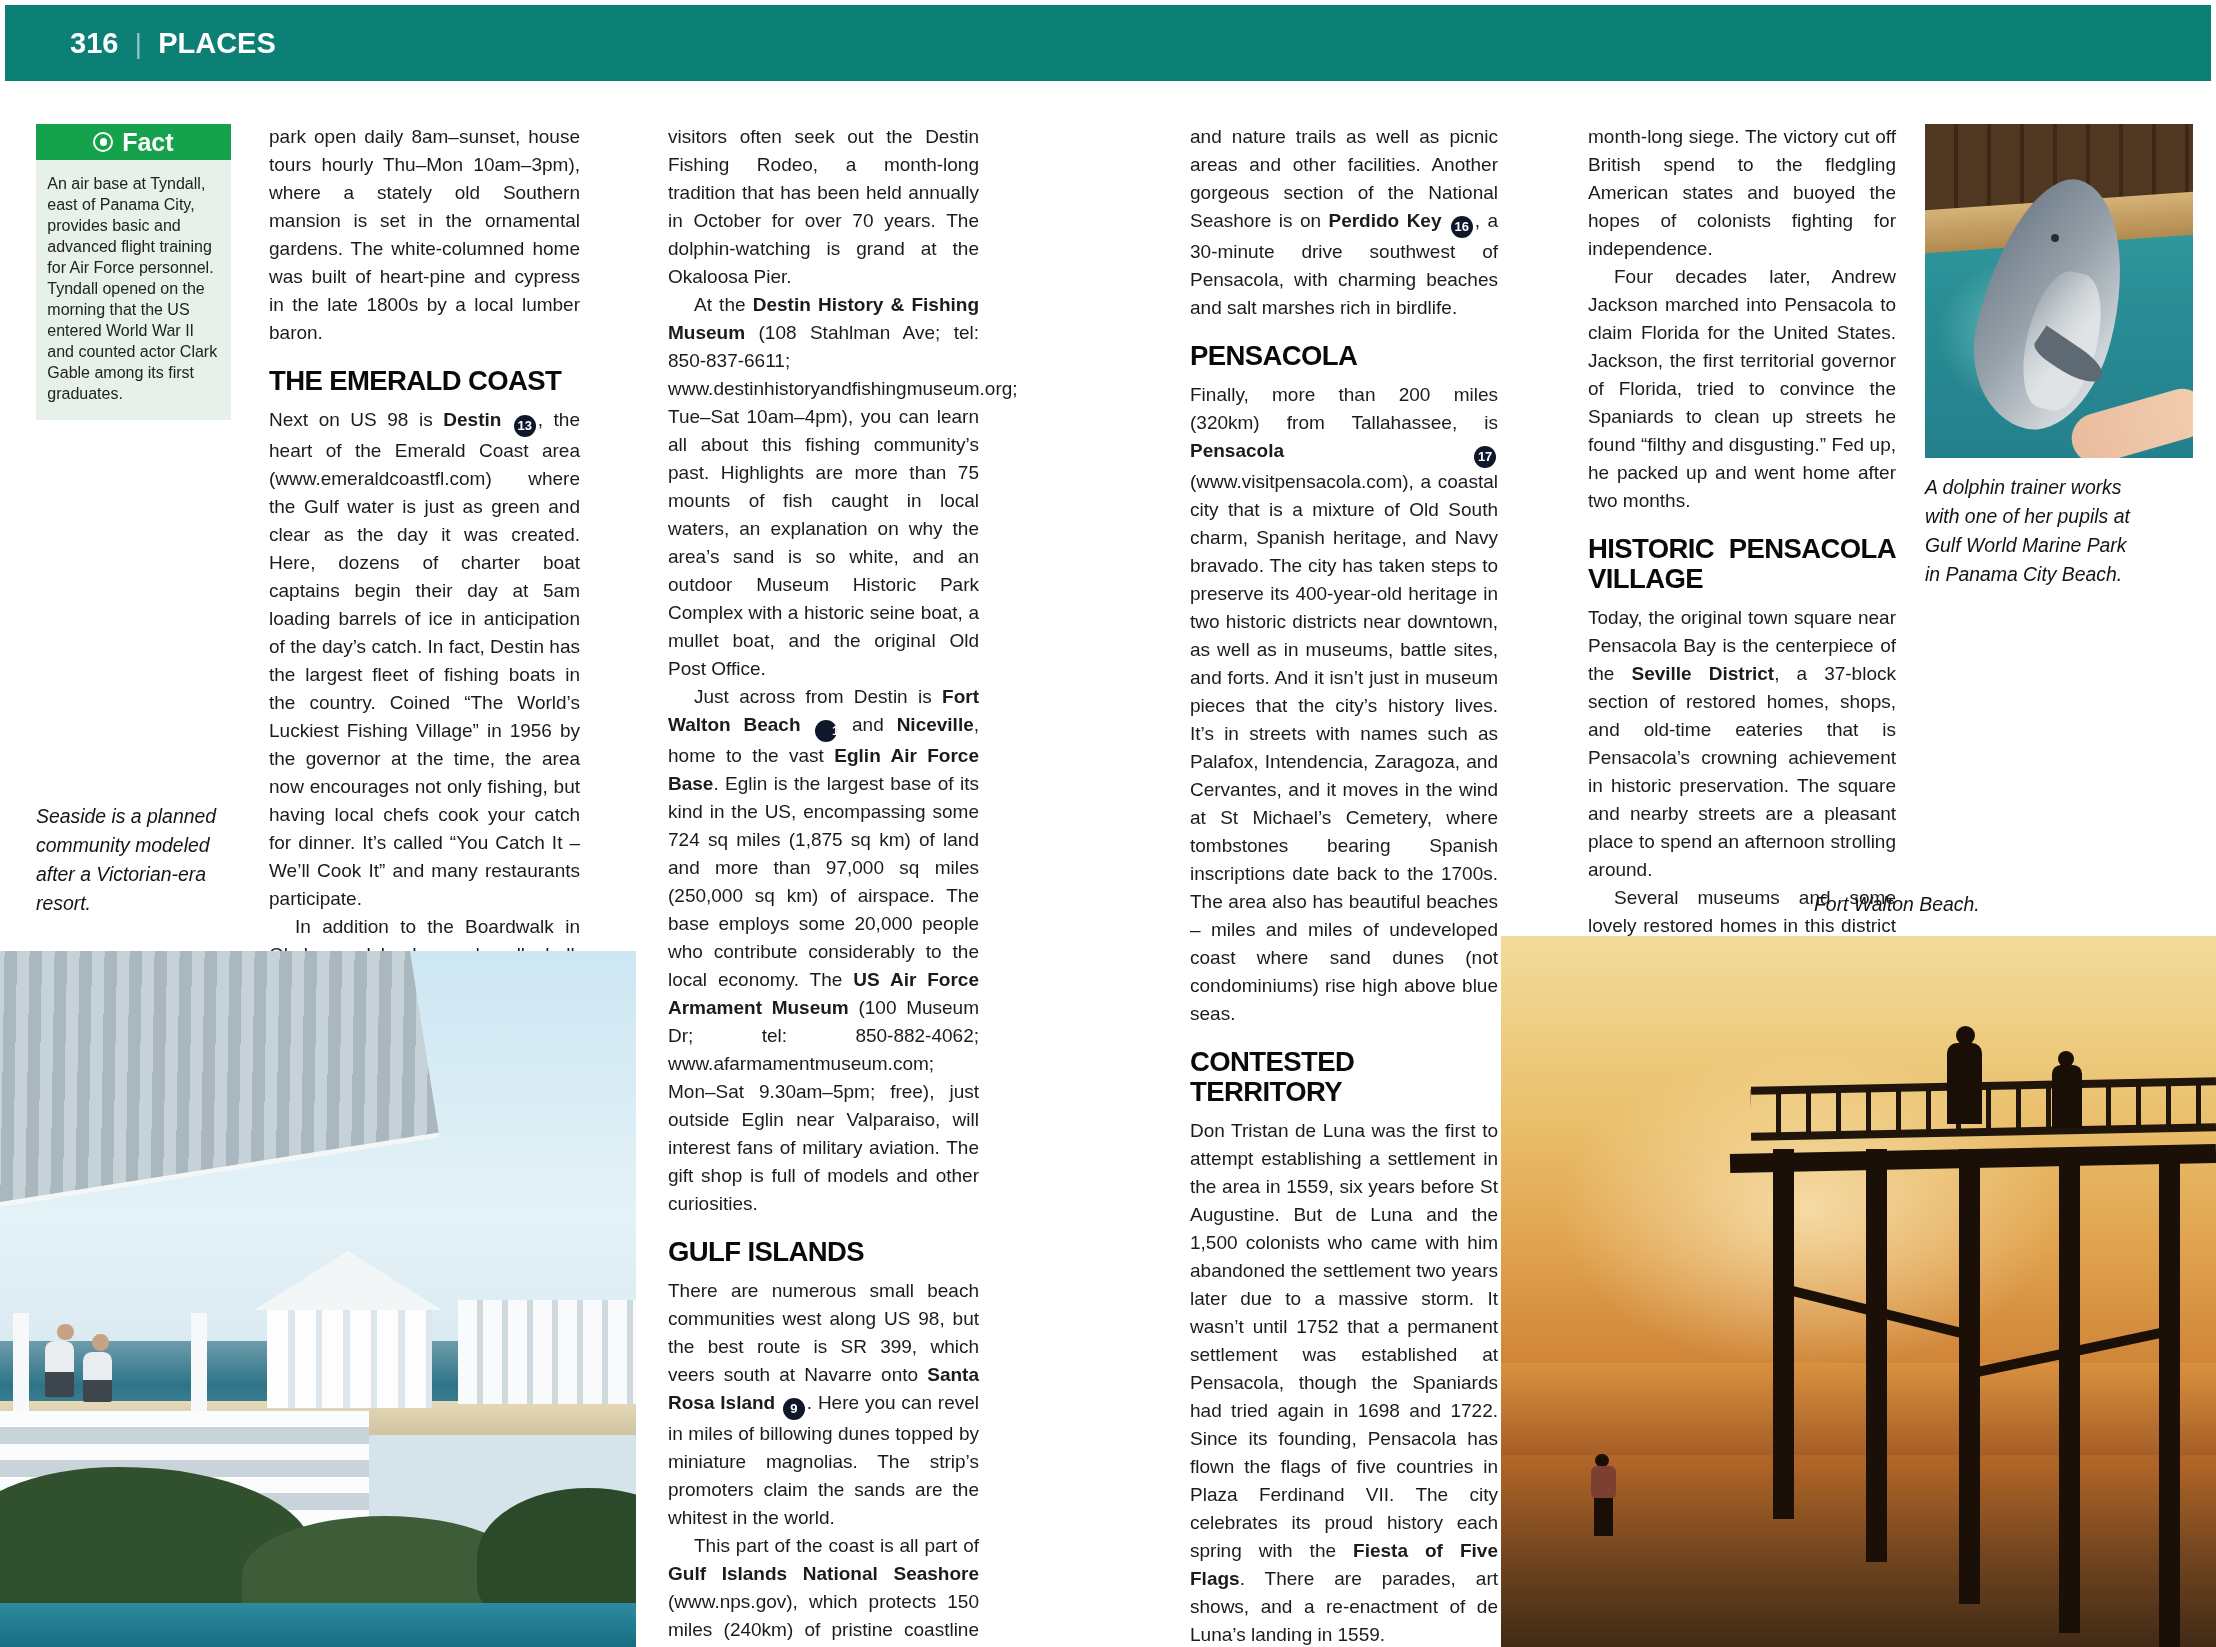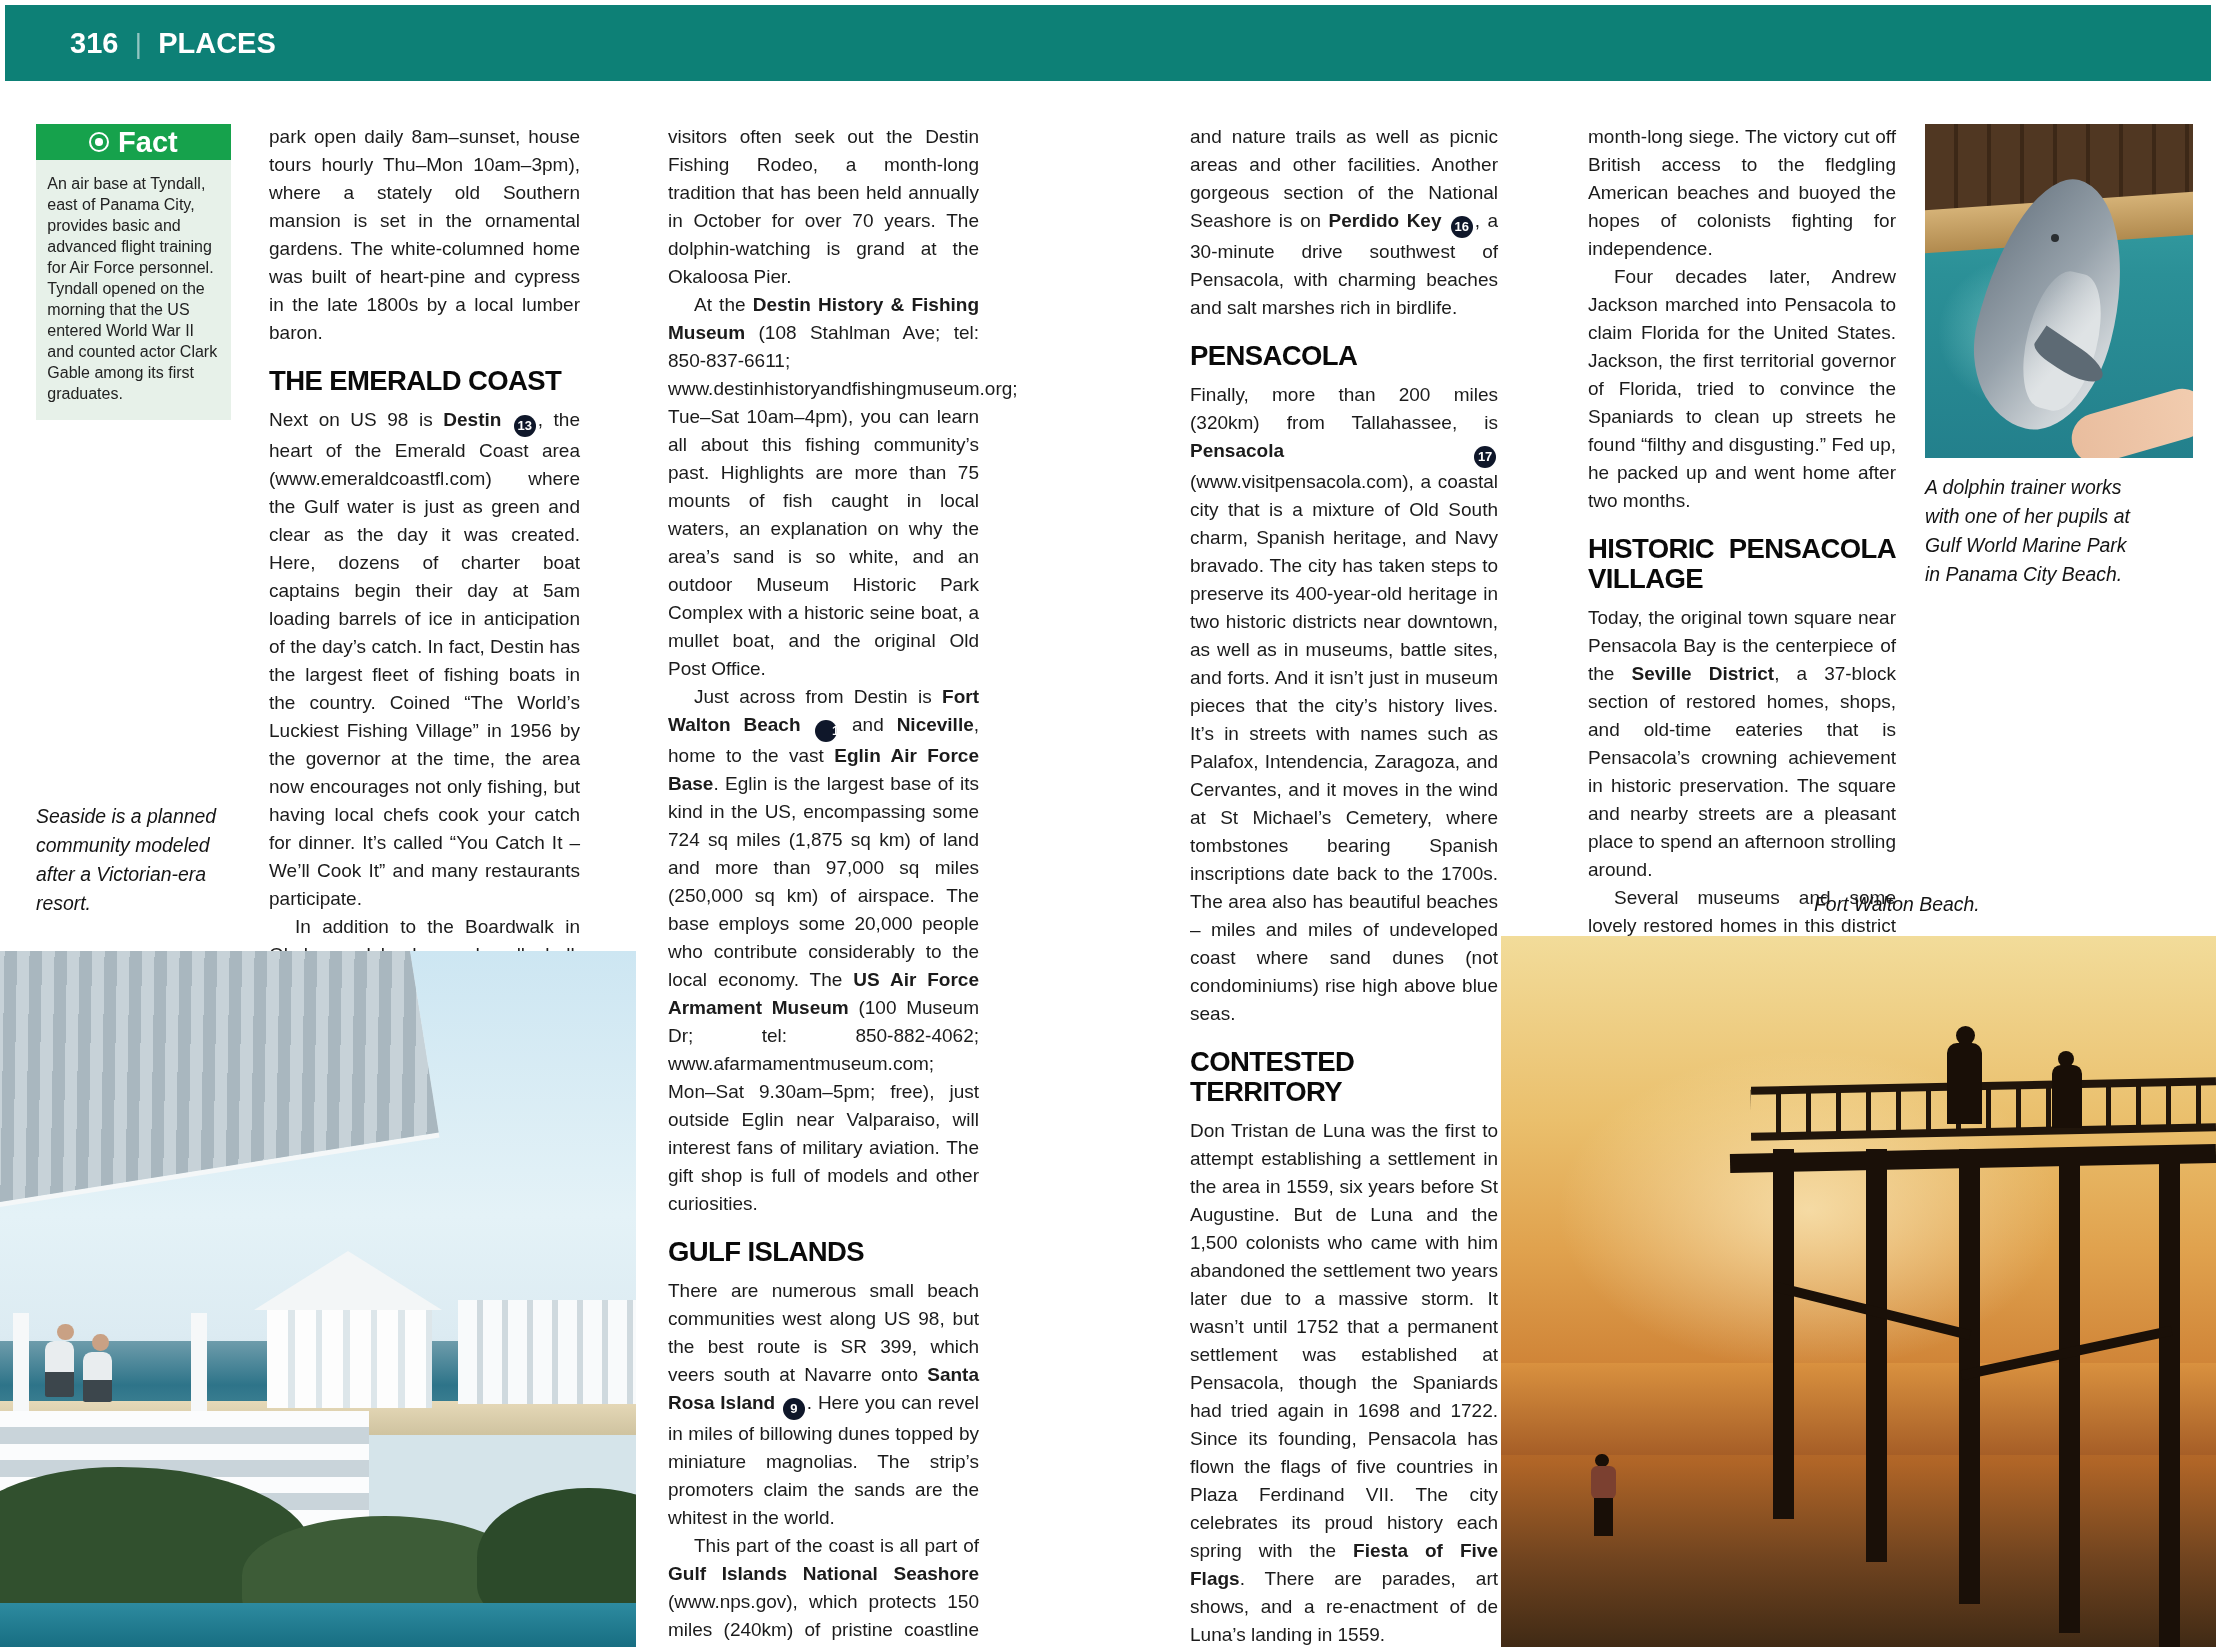--- a/index.html
+++ b/index.html
@@ -8,21 +8,21 @@
   
   .header-bar{position:absolute;left:5px;top:5px;right:5px;height:76px;background:#0d8076;
               display:flex;align-items:center;justify-content:space-between;padding:0 65px;box-sizing:border-box;}
   .hdr{color:#fff;font-weight:bold;font-size:29px;letter-spacing:0px;white-space:nowrap;}
   .hdr .divider{font-weight:400;opacity:.55;padding:0 16.3px;font-size:27.5px;}
   
   .fact-box{position:absolute;left:36px;top:124px;width:195px;}
   .fact-head{background:#16a24c;height:36px;display:flex;align-items:center;justify-content:center;gap:8.8px;}
   .fact-icon{width:20px;height:20px;border:2.5px solid #fff;border-radius:50%;position:relative;display:inline-block;box-sizing:border-box;}
   .fact-icon i{position:absolute;left:50%;top:50%;width:7.5px;height:7.5px;margin:-3.8px 0 0 -3.8px;background:#fff;border-radius:50%;}
-  .fact-label{color:#fff;font-weight:bold;font-size:29px;}
+  .fact-label{color:#fff;font-weight:bold;font-size:25px;}
   .fact-body{background:#e7f1e9;padding:12.5px 11.3px 16.3px 11.3px;font-size:16px;line-height:21px;color:#222;}
   
   .caption{position:absolute;font-style:italic;font-size:19.4px;line-height:29px;color:#141414;}
   .cap-seaside{left:36px;top:802px;width:206px;}
   .cap-dolphin{left:1925px;top:473px;width:219px;}
   .cap-fortwalton{left:1814px;top:890px;width:263px;}
   
   .col{position:absolute;top:123px;text-align:justify;font-size:19px;line-height:28px;}
   .col p{margin:0;}
   .col p.indent{text-indent:26px;}
@@ -131,21 +131,21 @@
   </div>
 <div class="col col3">
     <p><span>and nature trails as well as picnic areas and other facilities. Another gorgeous section of the National Seashore is on </span><span class="b">Perdido Key</span><span> </span><span class="badge">16</span><span>, a 30-minute drive southwest of Pensacola, with charming beaches and salt marshes rich in birdlife.</span></p>
     <h2>PENSACOLA</h2>
     <p><span>Finally, more than 200 miles (320km) from Tallahassee, is </span><span class="b">Pensacola</span><span> </span><span class="badge">17</span><span> (www.visitpensacola.com), a coastal city that is a mixture of Old South charm, Spanish heritage, and Navy bravado. The city has taken steps to preserve its 400-year-old heritage in two historic districts near downtown, as well as in museums, battle sites, and forts. And it isn’t just in museum pieces that the city’s history lives. It’s in streets with names such as Palafox, Intendencia, Zaragoza, and Cervantes, and it moves in the wind at St Michael’s Cemetery, where tombstones bearing Spanish inscriptions date back to the 1700s. The area also has beautiful beaches – miles and miles of undeveloped coast where sand dunes (not condominiums) rise high above blue seas.</span></p>
     <h2>CONTESTED TERRITORY</h2>
     <p><span>Don Tristan de Luna was the first to attempt establishing a settlement in the area in 1559, six years before St Augustine. But de Luna and the 1,500 colonists who came with him abandoned the settlement two years later due to a massive storm. It wasn’t until 1752 that a permanent settlement was established at Pensacola, though the Spaniards had tried again in 1698 and 1722. Since its founding, Pensacola has flown the flags of five countries in Plaza Ferdinand VII. The city celebrates its proud history each spring with the </span><span class="b">Fiesta of Five Flags</span><span>. There are parades, art shows, and a re-enactment of de Luna’s landing in 1559.</span></p>
     <p class="indent"><span>The British occupied Pensacola during the Revolutionary War, but lost the city to the Spanish in 1781 after a</span></p>
   </div>
 <div class="col col4">
-    <p><span>month-long siege. The victory cut off British access to the fledgling American beaches and buoyed the hopes of colonists fighting for independence.</span></p>
+    <p><span>month-long siege. The victory cut off British spend to the fledgling American states and buoyed the hopes of colonists fighting for independence.</span></p>
     <p class="indent"><span>Four decades later, Andrew Jackson marched into Pensacola to claim Florida for the United States. Jackson, the first territorial governor of Florida, tried to convince the Spaniards to clean up streets he found “filthy and disgusting.” Fed up, he packed up and went home after two months.</span></p>
     <h2>HISTORIC PENSACOLA VILLAGE</h2>
     <p><span>Today, the original town square near Pensacola Bay is the centerpiece of the </span><span class="b">Seville District</span><span>, a 37-block section of restored homes, shops, and old-time eateries that is Pensacola’s crowning achievement in historic preservation. The square and nearby streets are a pleasant place to spend an afternoon strolling around.</span></p>
     <p class="indent"><span>Several museums and some lovely restored homes in this district have been gathered together under the name </span><span class="b">Historic Pensacola</span><span> (www.</span></p>
   </div>
 
 <div class="photo photo-beach">
   <div class="abs beach-roof"></div>
   <div class="abs beach-sea"></div>
   <div class="abs beach-sand"></div>

